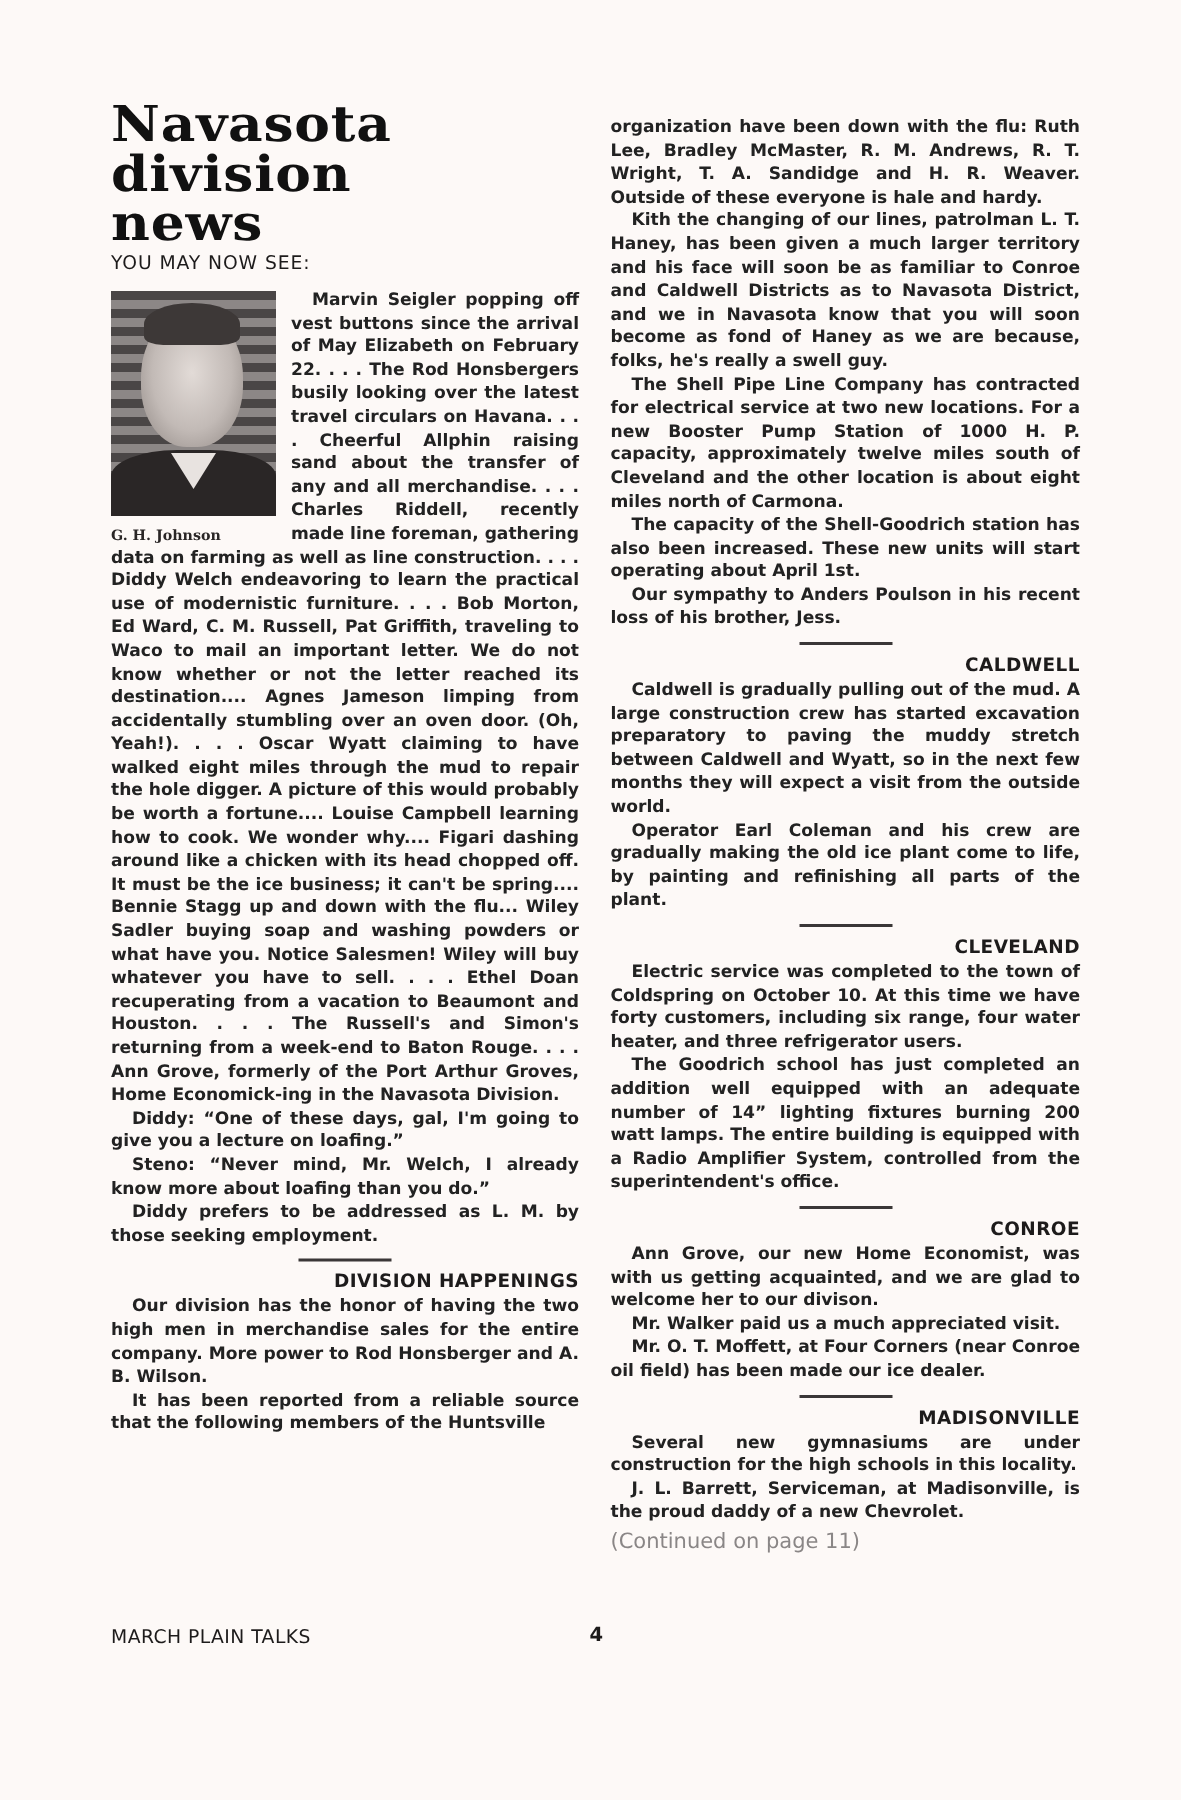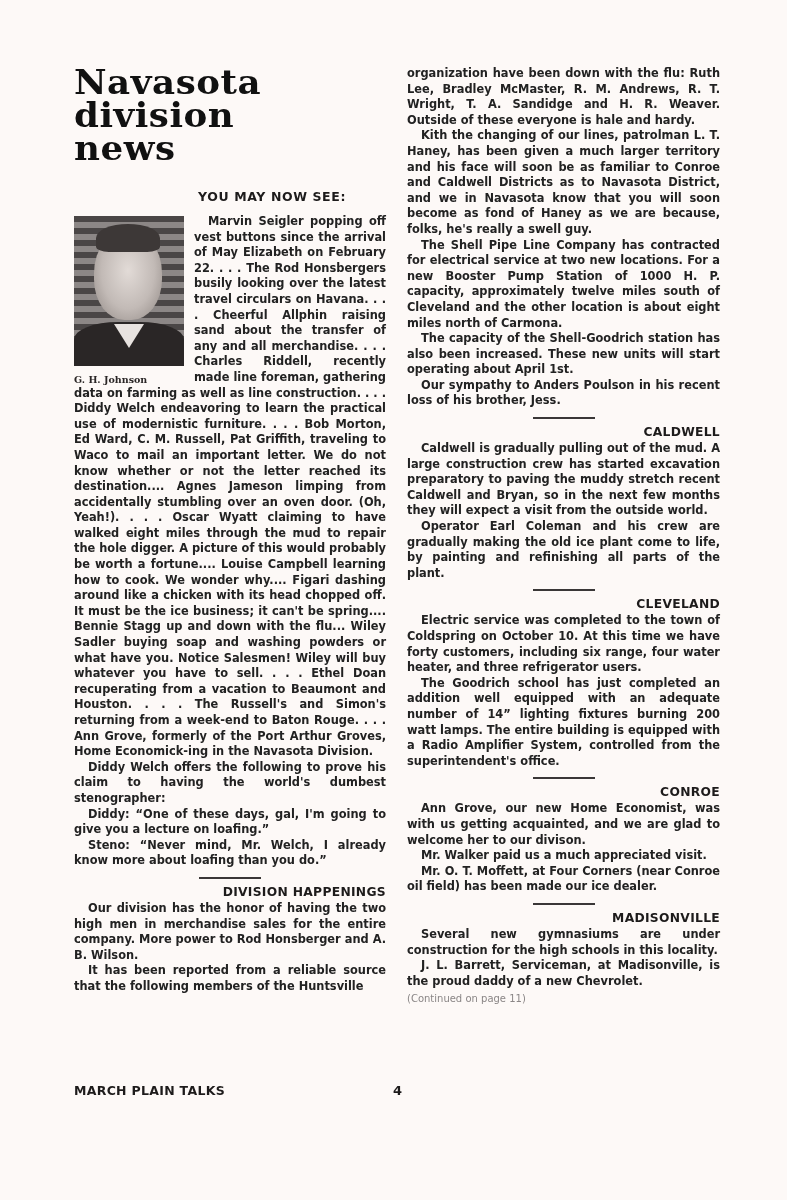--- a/index.html
+++ b/index.html
@@ -7,41 +7,40 @@
       width: 787px; height: 1200px;
       background: #fdf9f7;
       color: #1d1b1b;
       font-family: "DejaVu Sans", sans-serif;
       position: relative;
       overflow: hidden;
     }
     .page { position: absolute; left: 0; top: 0; width: 635px; height: 1200px; }
     .col { position: absolute; top: 66px; }
     .col-left { left: 74px; width: 312px; }
-    .col-right { left: 407px; width: 313px; top: 66px; }
+    .col-right { left: 407px; width: 313px; top: 77px; }
 
     .masthead {
       font-family: "DejaVu Serif", serif;
       font-weight: bold;
       font-size: 33px;
       line-height: 33px;
       letter-spacing: 0.5px;
       color: #111;
       margin: 0;
       transform: scaleX(1.08);
       transform-origin: left;
     }
     .masthead span { display: block; }
 
     .subhead {
       font-size: 12.5px;
-      font-weight: bold;
+      font-weight: normal;
       letter-spacing: 0.6px;
-      text-align: right;
-      margin: 24px 0 10px 0;
+      margin: 2px 0 10px 0;
       padding-right: 40px;
     }
 
     p {
       margin: 0;
       font-size: 11.4px;
       line-height: 15.6px;
       font-weight: bold;
       text-align: justify;
       text-indent: 14px;
@@ -97,29 +96,29 @@
       margin: 8px auto 6px auto;
     }
     .section-title {
       text-align: right;
       font-size: 12.3px;
       font-weight: bold;
       letter-spacing: 0.3px;
       margin: 0 0 2px 0;
     }
     .continued {
-      font-size: 10px;
+      font-size: 14px;
       color: #8a8686;
       margin-top: 4px;
       font-weight: normal;
     }
 
     .footer-left {
       position: absolute; left: 74px; top: 1083px;
-      font-size: 12.5px; font-weight: bold; letter-spacing: 0.3px;
+      font-size: 12.5px; font-weight: normal; letter-spacing: 0.3px;
     }
     .footer-page {
       position: absolute; left: 393px; top: 1083px;
       font-size: 13px; font-weight: bold;
     }
   </style>
 </head>
 <body>
 
 <div class="page">
@@ -138,40 +137,40 @@
         <div class="stripes"></div>
         <div class="body"></div>
         <div class="collar"></div>
         <div class="head"></div>
         <div class="hair"></div>
       </div>
       <div class="caption">G. H. Johnson</div>
     </div>
 
     <p>Marvin Seigler popping off vest buttons since the arrival of May Elizabeth on February 22. . . . The Rod Honsbergers busily looking over the latest travel circulars on Havana. . . . Cheerful Allphin raising sand about the transfer of any and all merchandise. . . . Charles Riddell, recently made line foreman, gathering data on farming as well as line construction. . . . Diddy Welch endeavoring to learn the practical use of modernistic furniture. . . . Bob Morton, Ed Ward, C. M. Russell, Pat Griffith, traveling to Waco to mail an important letter. We do not know whether or not the letter reached its destination.... Agnes Jameson limping from accidentally stumbling over an oven door. (Oh, Yeah!). . . . Oscar Wyatt claiming to have walked eight miles through the mud to repair the hole digger. A picture of this would probably be worth a fortune.... Louise Campbell learning how to cook. We wonder why.... Figari dashing around like a chicken with its head chopped off. It must be the ice business; it can't be spring.... Bennie Stagg up and down with the flu... Wiley Sadler buying soap and washing powders or what have you. Notice Salesmen! Wiley will buy whatever you have to sell. . . . Ethel Doan recuperating from a vacation to Beaumont and Houston. . . . The Russell's and Simon's returning from a week-end to Baton Rouge. . . . Ann Grove, formerly of the Port Arthur Groves, Home Economick-ing in the Navasota Division.</p>
-    <p>Diddy Welch offers the following to prove his claim to having the world's dumbest stenographer:</p>
     <p>Diddy: “One of these days, gal, I'm going to give you a lecture on loafing.”</p>
     <p>Steno: “Never mind, Mr. Welch, I already know more about loafing than you do.”</p>
+    <p>Diddy prefers to be addressed as L. M. by those seeking employment.</p>
 
     <div class="rule"></div>
     <div class="section-title">DIVISION HAPPENINGS</div>
     <p>Our division has the honor of having the two high men in merchandise sales for the entire company. More power to Rod Honsberger and A. B. Wilson.</p>
     <p>It has been reported from a reliable source that the following members of the Huntsville</p>
   </div>
 
   <div class="col col-right">
     <p class="noindent">organization have been down with the flu: Ruth Lee, Bradley McMaster, R. M. Andrews, R. T. Wright, T. A. Sandidge and H. R. Weaver. Outside of these everyone is hale and hardy.</p>
     <p>Kith the changing of our lines, patrolman L. T. Haney, has been given a much larger territory and his face will soon be as familiar to Conroe and Caldwell Districts as to Navasota District, and we in Navasota know that you will soon become as fond of Haney as we are because, folks, he's really a swell guy.</p>
     <p>The Shell Pipe Line Company has contracted for electrical service at two new locations. For a new Booster Pump Station of 1000 H. P. capacity, approximately twelve miles south of Cleveland and the other location is about eight miles north of Carmona.</p>
     <p>The capacity of the Shell-Goodrich station has also been increased. These new units will start operating about April 1st.</p>
     <p>Our sympathy to Anders Poulson in his recent loss of his brother, Jess.</p>
 
     <div class="rule"></div>
     <div class="section-title">CALDWELL</div>
-    <p>Caldwell is gradually pulling out of the mud. A large construction crew has started excavation preparatory to paving the muddy stretch recent Caldwell and Bryan, so in the next few months they will expect a visit from the outside world.</p>
+    <p>Caldwell is gradually pulling out of the mud. A large construction crew has started excavation preparatory to paving the muddy stretch between Caldwell and Wyatt, so in the next few months they will expect a visit from the outside world.</p>
     <p>Operator Earl Coleman and his crew are gradually making the old ice plant come to life, by painting and refinishing all parts of the plant.</p>
 
     <div class="rule"></div>
     <div class="section-title">CLEVELAND</div>
     <p>Electric service was completed to the town of Coldspring on October 10. At this time we have forty customers, including six range, four water heater, and three refrigerator users.</p>
     <p>The Goodrich school has just completed an addition well equipped with an adequate number of 14” lighting fixtures burning 200 watt lamps. The entire building is equipped with a Radio Amplifier System, controlled from the superintendent's office.</p>
 
     <div class="rule"></div>
     <div class="section-title">CONROE</div>
     <p>Ann Grove, our new Home Economist, was with us getting acquainted, and we are glad to welcome her to our divison.</p>

